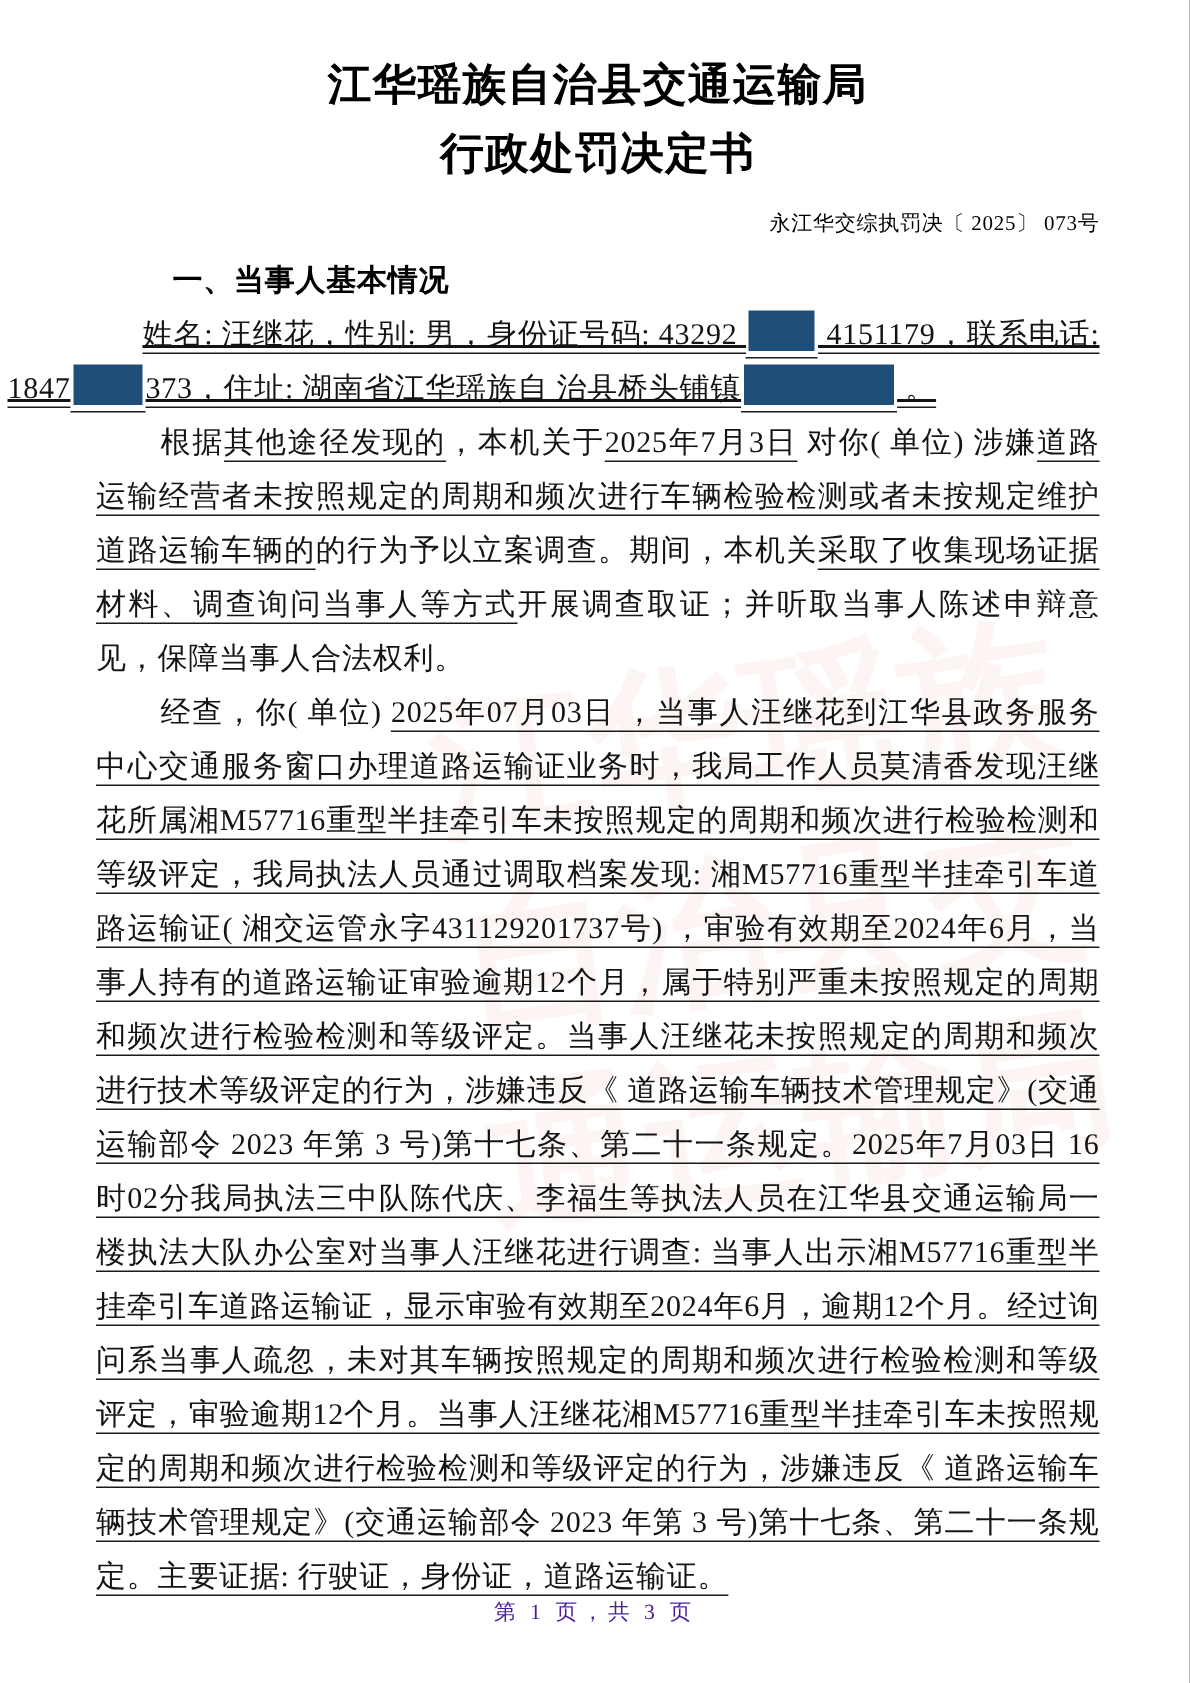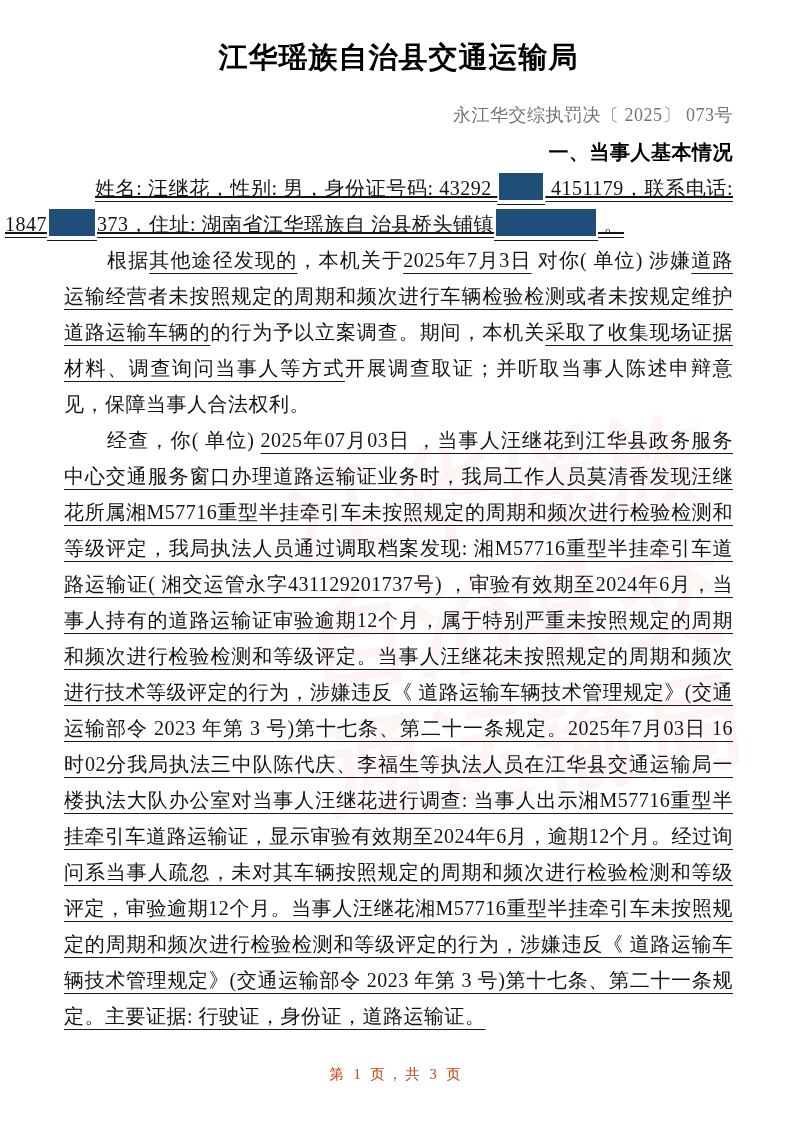--- a/index.html
+++ b/index.html
@@ -21,40 +21,40 @@
   .title-line {
     font-family:"Liberation Sans","DejaVu Sans",sans-serif;
     font-weight:900;
     font-size:29px;
     line-height:46px;
     letter-spacing:1px;
     color:#000;
   }
   .doc-number {
     text-align:right;
-    font-size:18px;
+    font-size:14px;
     letter-spacing:0.5px;
-    margin-top:24px;
+    margin-top:13px;
     line-height:22px;
-    color:#737373;
+    color:#000000;
   }
   .doc-body {
     margin-top:8px;
     font-size:20px;
     line-height:36px;
     text-align:justify;
     letter-spacing:0.5px;
   }
   .heading {
     font-family:"Liberation Sans","DejaVu Sans",sans-serif;
     font-weight:700;
     font-size:20px;
     line-height:36px;
     padding-left:51px;
-    text-align:right;
+    text-align:left;
     color:#000;
   }
   .para { text-indent:43px; }
   .para.hang { margin-left:-59px; text-indent:90px;text-decoration:underline; }
   .u {
     text-decoration:underline;
     text-decoration-thickness:1.3px;
     text-underline-offset:6px;
     text-decoration-color:#1a1a1a;
   }
@@ -84,33 +84,34 @@
     transform:rotate(-8deg);
     pointer-events:none;
     text-align:center;
   }
   .footer {
     position:absolute;
     left:0; right:0; bottom:38px;
     text-align:center;
     font-size:14.5px;
     letter-spacing:3px;
-    color:#c2410c;
+    color:#4c1d95;
   }
 </style>
 </head>
 <body>
 
 <div class="page">
 
   <div class="watermark">江华瑶族自治县交通运输局</div>
 
   <div class="content">
     <div class="doc-title">
       <div class="title-line">江华瑶族自治县交通运输局</div>
+      <div class="title-line">行政处罚决定书</div>
     </div>
 
     <div class="doc-number">永江华交综执罚决〔 2025〕 073号</div>
 
     <div class="doc-body">
         <div class="heading">一、当事人基本情况</div>
         <div class="para hang"><span class="u">姓名: 汪继花，性别: 男，身份证号码: 43292 </span><span class="redact" style="width: 44px;"></span><span class="u"> 4151179，联系电话: 1847</span><span class="redact" style="width: 46px;"></span><span class="u">373，住址: 湖南省江华瑶族自 治县桥头铺镇</span><span class="redact" style="width: 100px;"></span><span class="u"> 。</span></div>
         <div class="para"><span class="plain">根据</span><span class="u">其他途径发现的</span><span class="plain">，本机关于</span><span class="u">2025年7月3日</span><span class="plain"> 对你( 单位) 涉嫌</span><span class="u">道路运输经营者未按照规定的周期和频次进行车辆检验检测或者未按规定维护道路运输车辆的</span><span class="plain">的行为予以立案调查。期间，本机关</span><span class="u">采取了收集现场证据材料、调查询问当事人等方式</span><span class="plain">开展调查取证；并听取当事人陈述申辩意见，保障当事人合法权利。</span></div>
         <div class="para"><span class="plain">经查，你( 单位) </span><span class="u">2025年07月03日 ，当事人汪继花到江华县政务服务中心交通服务窗口办理道路运输证业务时，我局工作人员莫清香发现汪继花所属湘M57716重型半挂牵引车未按照规定的周期和频次进行检验检测和等级评定，我局执法人员通过调取档案发现: 湘M57716重型半挂牵引车道路运输证( 湘交运管永字431129201737号) ，审验有效期至2024年6月，当事人持有的道路运输证审验逾期12个月，属于特别严重未按照规定的周期和频次进行检验检测和等级评定。当事人汪继花未按照规定的周期和频次进行技术等级评定的行为，涉嫌违反《 道路运输车辆技术管理规定》(交通运输部令 2023 年第 3 号)第十七条、第二十一条规定。2025年7月03日 16时02分我局执法三中队陈代庆、李福生等执法人员在江华县交通运输局一楼执法大队办公室对当事人汪继花进行调查: 当事人出示湘M57716重型半挂牵引车道路运输证，显示审验有效期至2024年6月，逾期12个月。经过询问系当事人疏忽，未对其车辆按照规定的周期和频次进行检验检测和等级评定，审验逾期12个月。当事人汪继花湘M57716重型半挂牵引车未按照规定的周期和频次进行检验检测和等级评定的行为，涉嫌违反《 道路运输车辆技术管理规定》(交通运输部令 2023 年第 3 号)第十七条、第二十一条规定。主要证据: 行驶证，身份证，道路运输证。</span></div>
       </div>

